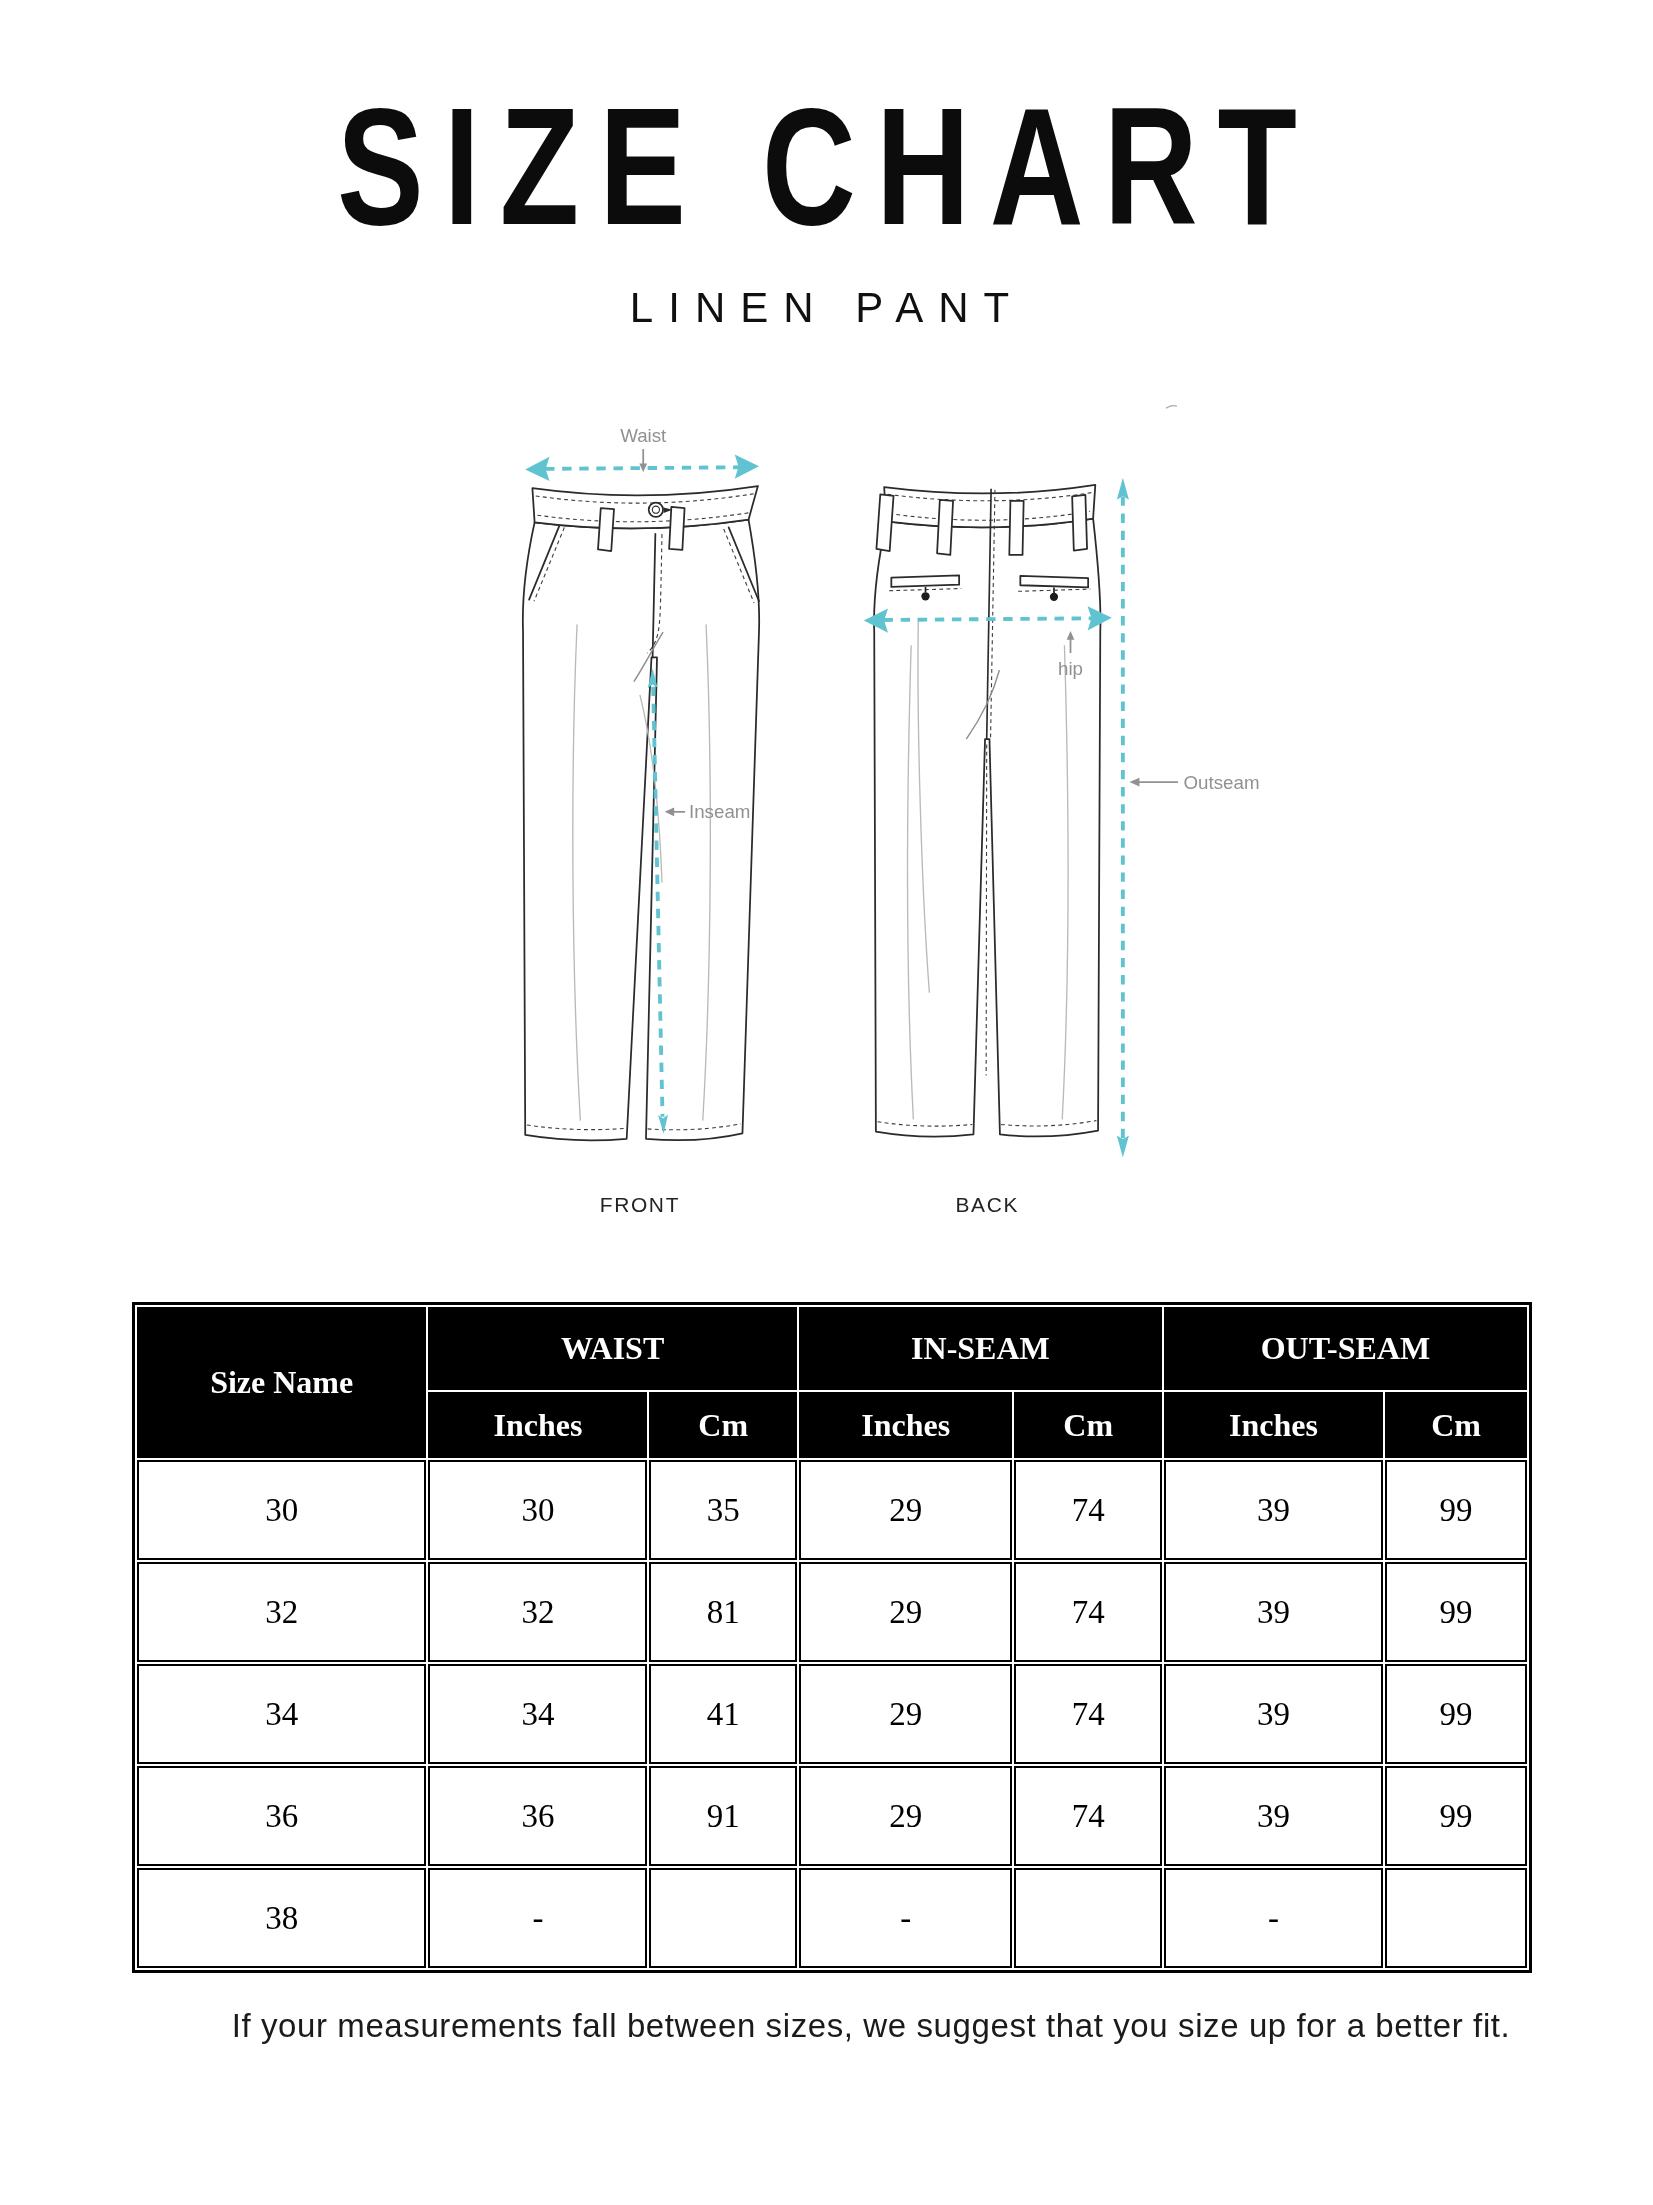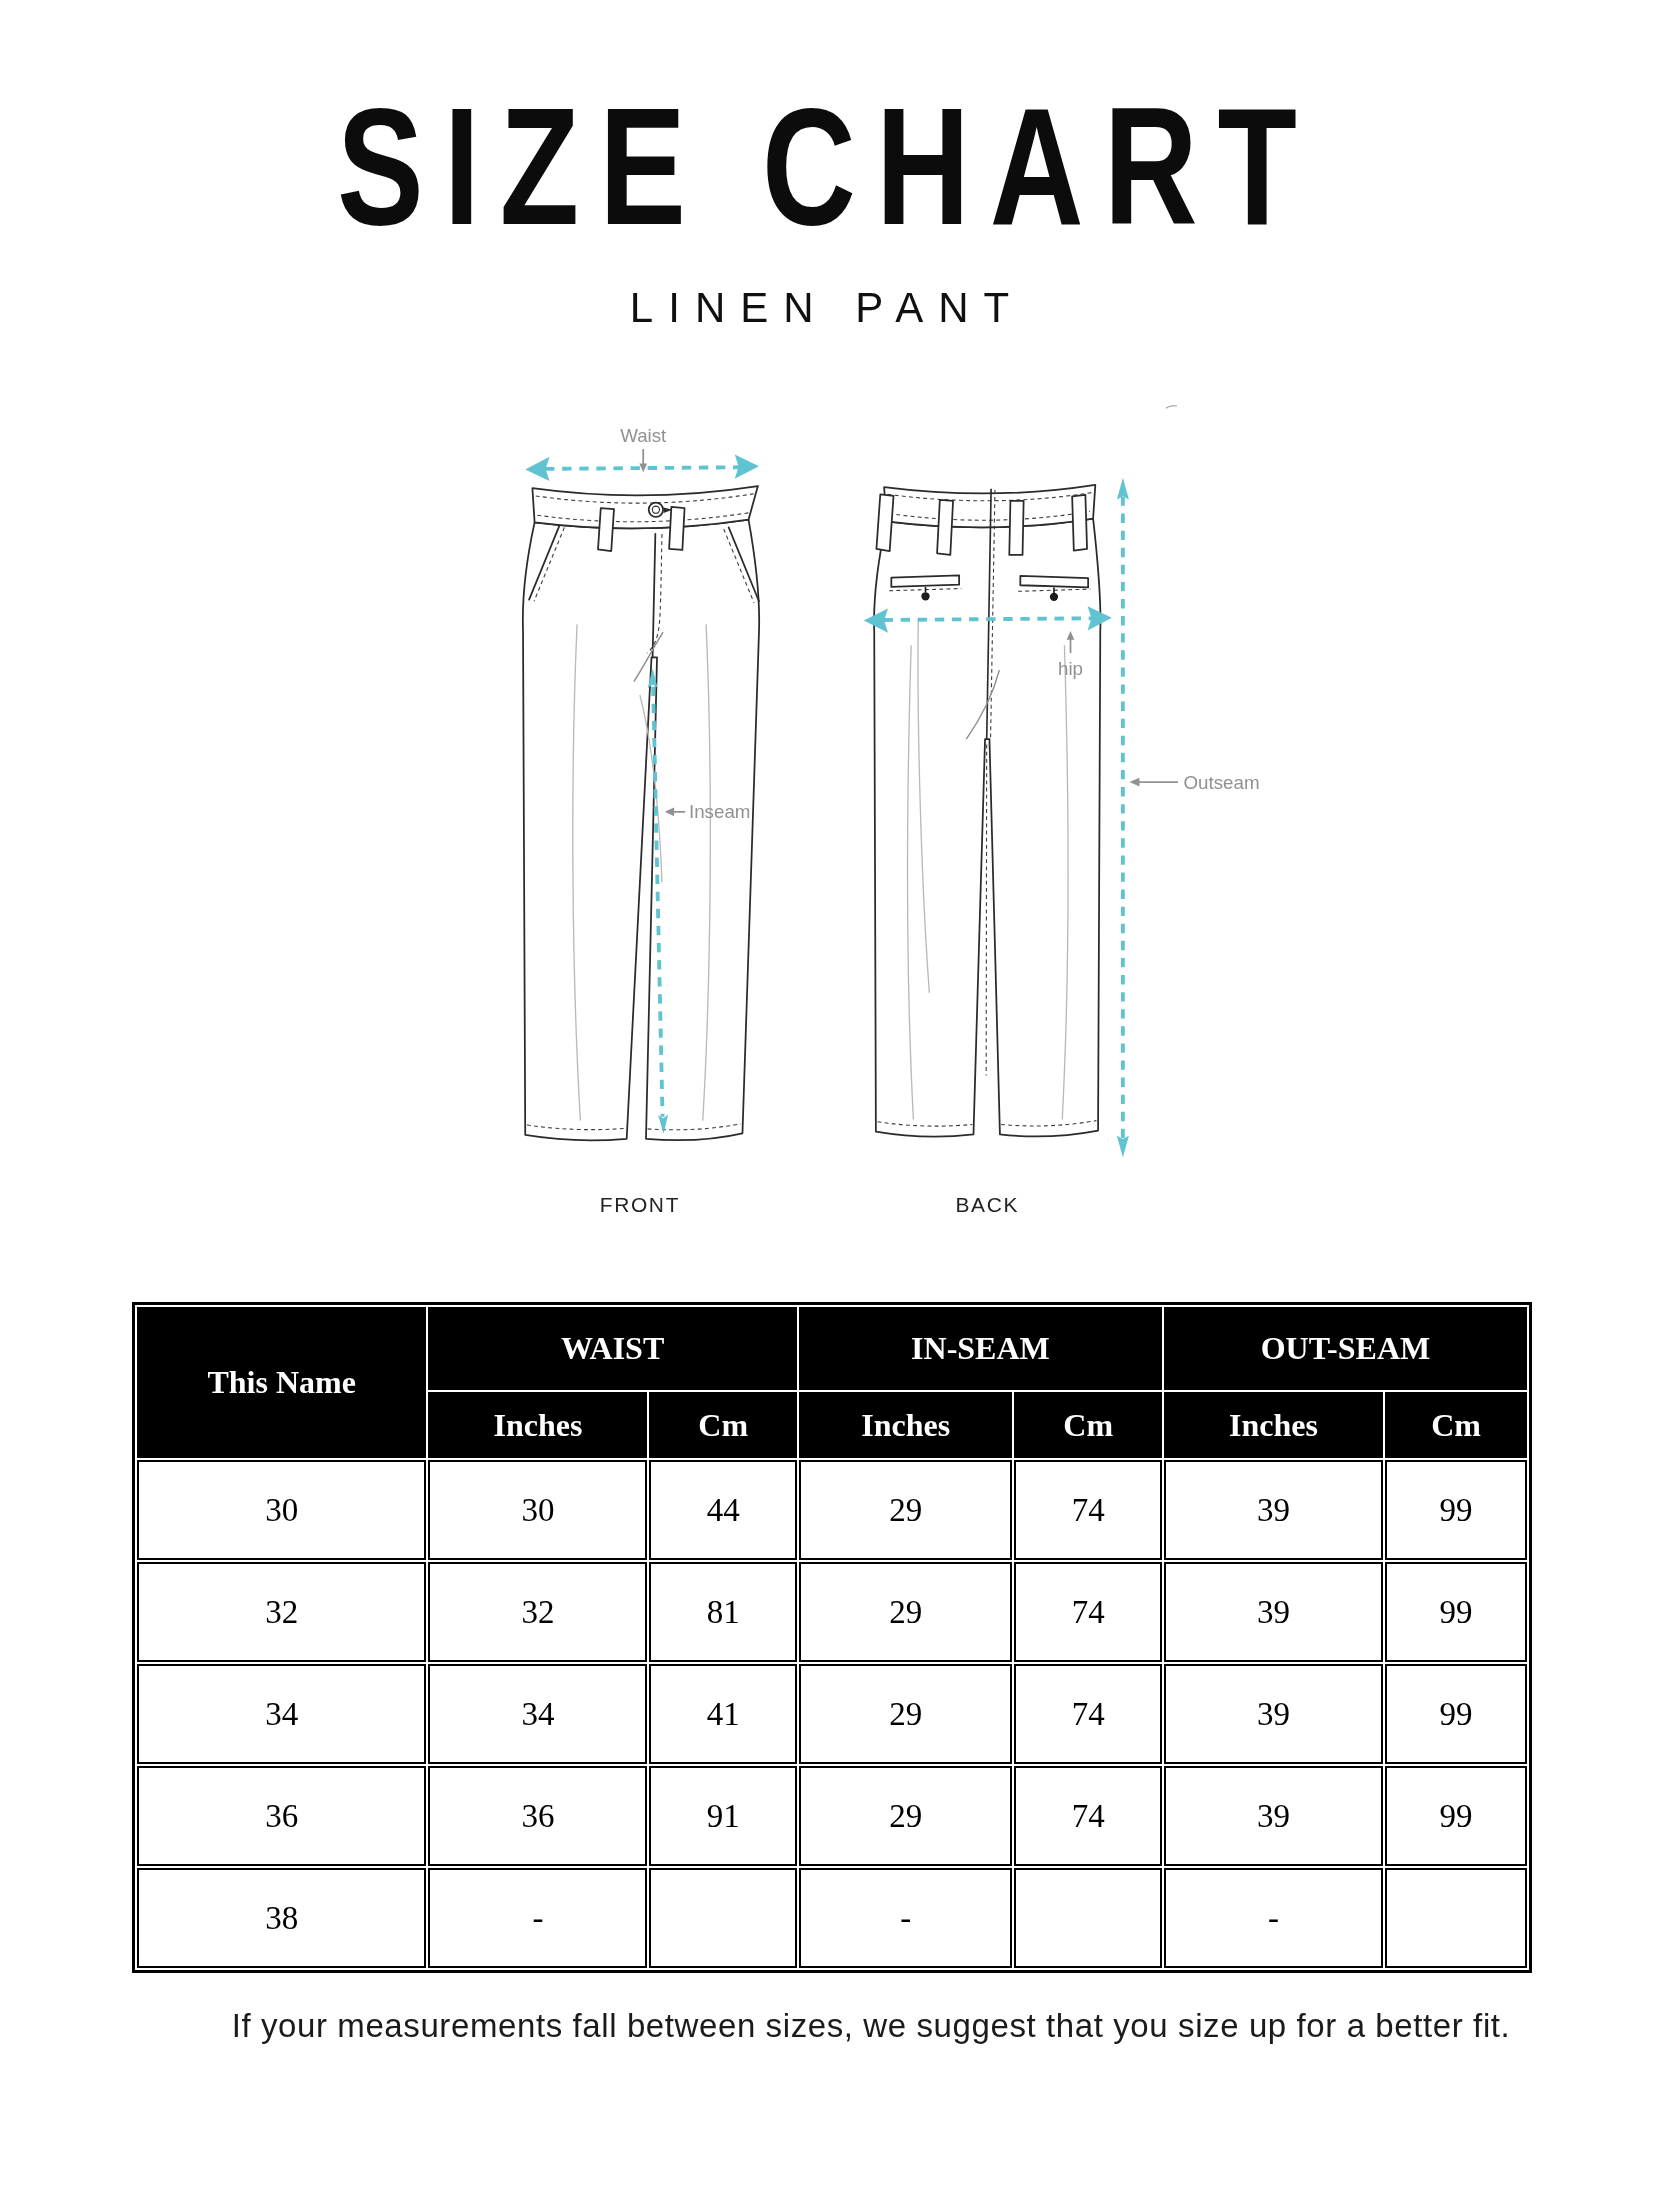--- a/index.html
+++ b/index.html
@@ -174,38 +174,38 @@
       <col style="width:21%">
         <col style="width:15.9%">
         <col style="width:10.7%">
       <col style="width:15.5%">
         <col style="width:10.7%">
         <col style="width:15.9%">
       <col style="width:10.3%">
     </colgroup>
     <tbody>
       <tr class="group-row">
-        <td class="hdr" rowspan="2">This Name</td>
+        <td class="hdr" rowspan="2">Size Name</td>
         <td class="hdr" colspan="2">WAIST</td>
         <td class="hdr" colspan="2">IN-SEAM</td>
         <td class="hdr" colspan="2">OUT-SEAM</td>
       </tr>
       <tr class="sub-row">
         <td class="hdr">Inches</td>
         <td class="hdr">Cm</td>
         <td class="hdr">Inches</td>
         <td class="hdr">Cm</td>
         <td class="hdr">Inches</td>
         <td class="hdr">Cm</td>
       </tr>
 
       <tr class="data-row">
         <td>30</td>
         <td>30</td>
-        <td>44</td>
+        <td>35</td>
         <td>29</td>
         <td>74</td>
         <td>39</td>
         <td>99</td>
       </tr>
       <tr class="data-row">
         <td>32</td>
         <td>32</td>
         <td>81</td>
         <td>29</td>

